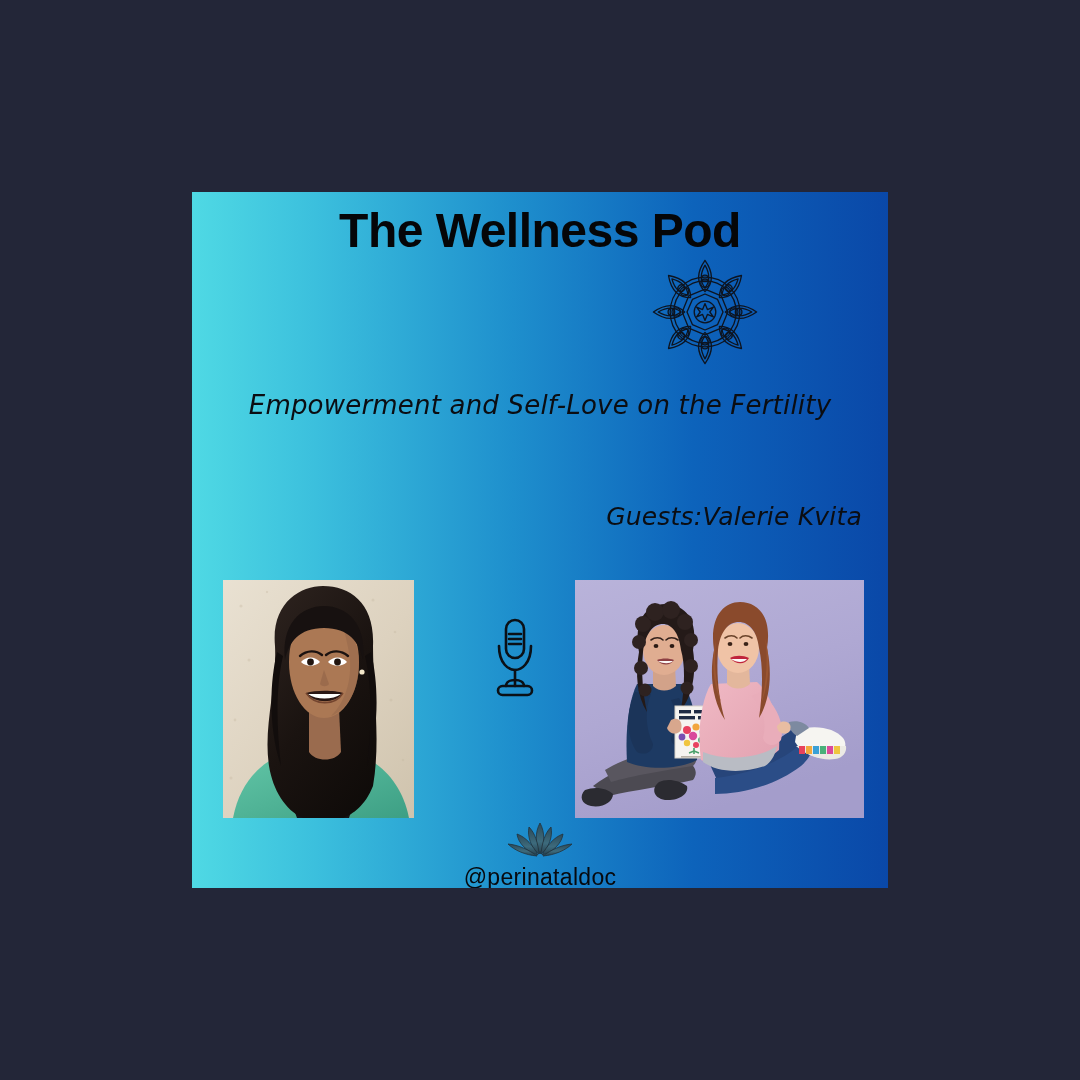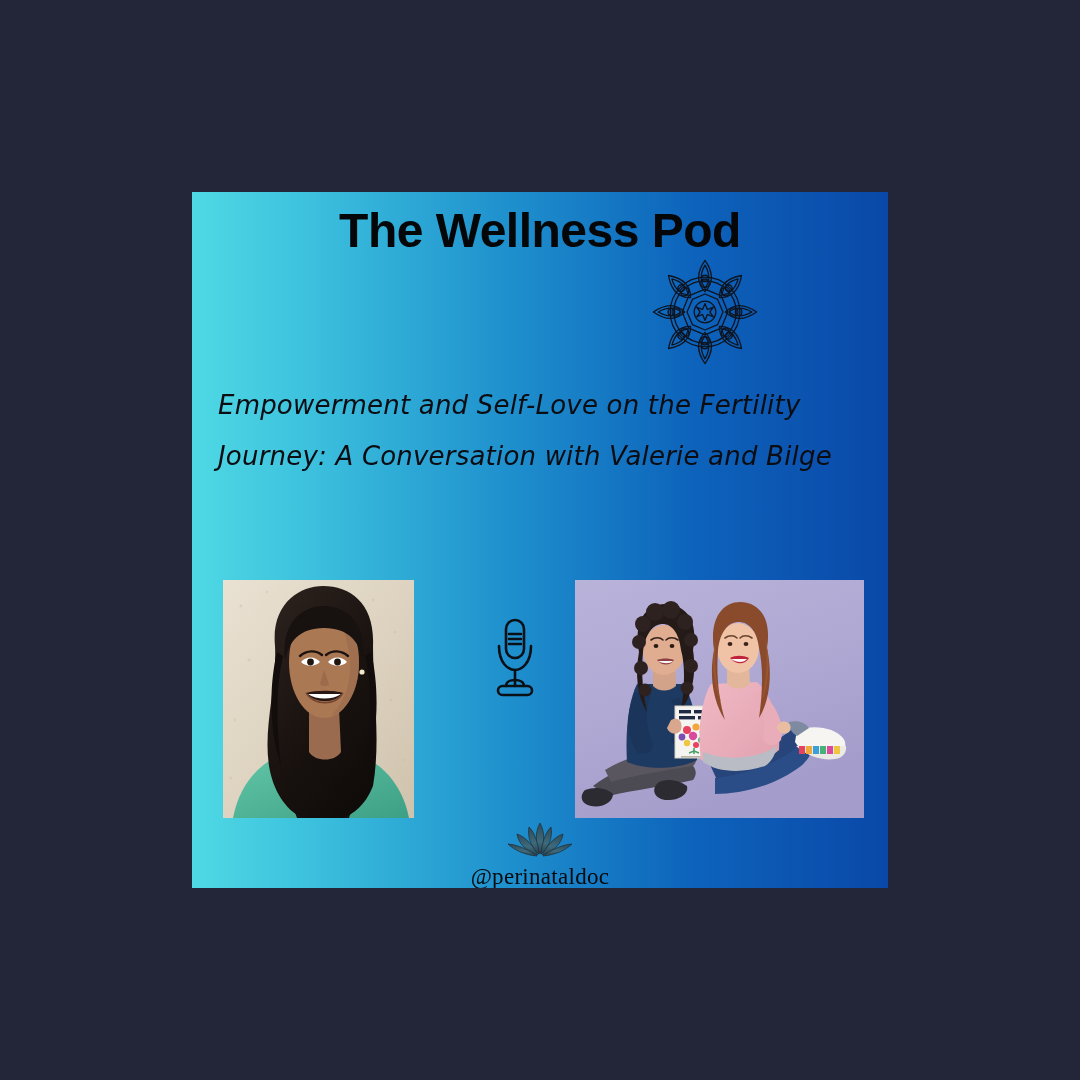--- a/index.html
+++ b/index.html
@@ -61,20 +61,21 @@
     font-family: "DejaVu Sans", sans-serif;
     color: #0b0d12;
     font-weight: 400;
   }
 
   #episode-subtitle {
     position: absolute;
     left: 26px;
     top: 188px;
     width: 644px;
+    text-align: center;
     font-size: 26px;
     line-height: 1.95;
     letter-spacing: 0.2px;
     font-style: italic;
   }
   #episode-subtitle .ln { display: block; }
 
   #host-line {
     position: absolute;
     left: 26px;
@@ -138,21 +139,21 @@
     width: 72px;
     height: 40px;
   }
 
   #handle {
     position: absolute;
     left: 0;
     top: 672px;
     width: 696px;
     text-align: center;
-    font-family: Liberation Serif, serif;
+    font-family: Liberation Sans, sans-serif;
     font-size: 23px;
     color: #07090d;
     letter-spacing: 0.3px;
   }
 </style>
 </head>
 <body>
 
 <div id="stage">
 
@@ -224,25 +225,25 @@
           <path d="M100 70 L121 79 L130 100 L121 121 L100 130 L79 121 L70 100 L79 79 Z"></path>
 
           <circle cx="100" cy="100" r="18"></circle>
           <path d="M100 86 L104 96 L114 92 L108 100 L114 108 L104 104 L100 114 L96 104 L86 108 L92 100 L86 92 L96 96 Z"></path>
         </g>
       </svg>
     </div>
 
     <div id="episode-subtitle" class="script">
       <span class="ln">Empowerment and Self-Love on the Fertility</span>
-      <span class="ln">Journey: A Conversation with Valerie and Bilge</span>
     </div>
 
 
     <div id="guest-block" class="script">
+      <span class="ln">Guests:Valerie Kvita</span>
     </div>
 
     <div id="host-photo" class="photo">
       <svg viewBox="0 0 191 238" width="191" height="238" aria-hidden="true">
         <defs>
           <linearGradient id="wallg" x1="0" y1="0" x2="1" y2="1">
             <stop offset="0%" stop-color="#e9e1d2"></stop>
             <stop offset="55%" stop-color="#ddd2bf"></stop>
             <stop offset="100%" stop-color="#cfc3ad"></stop>
           </linearGradient>

